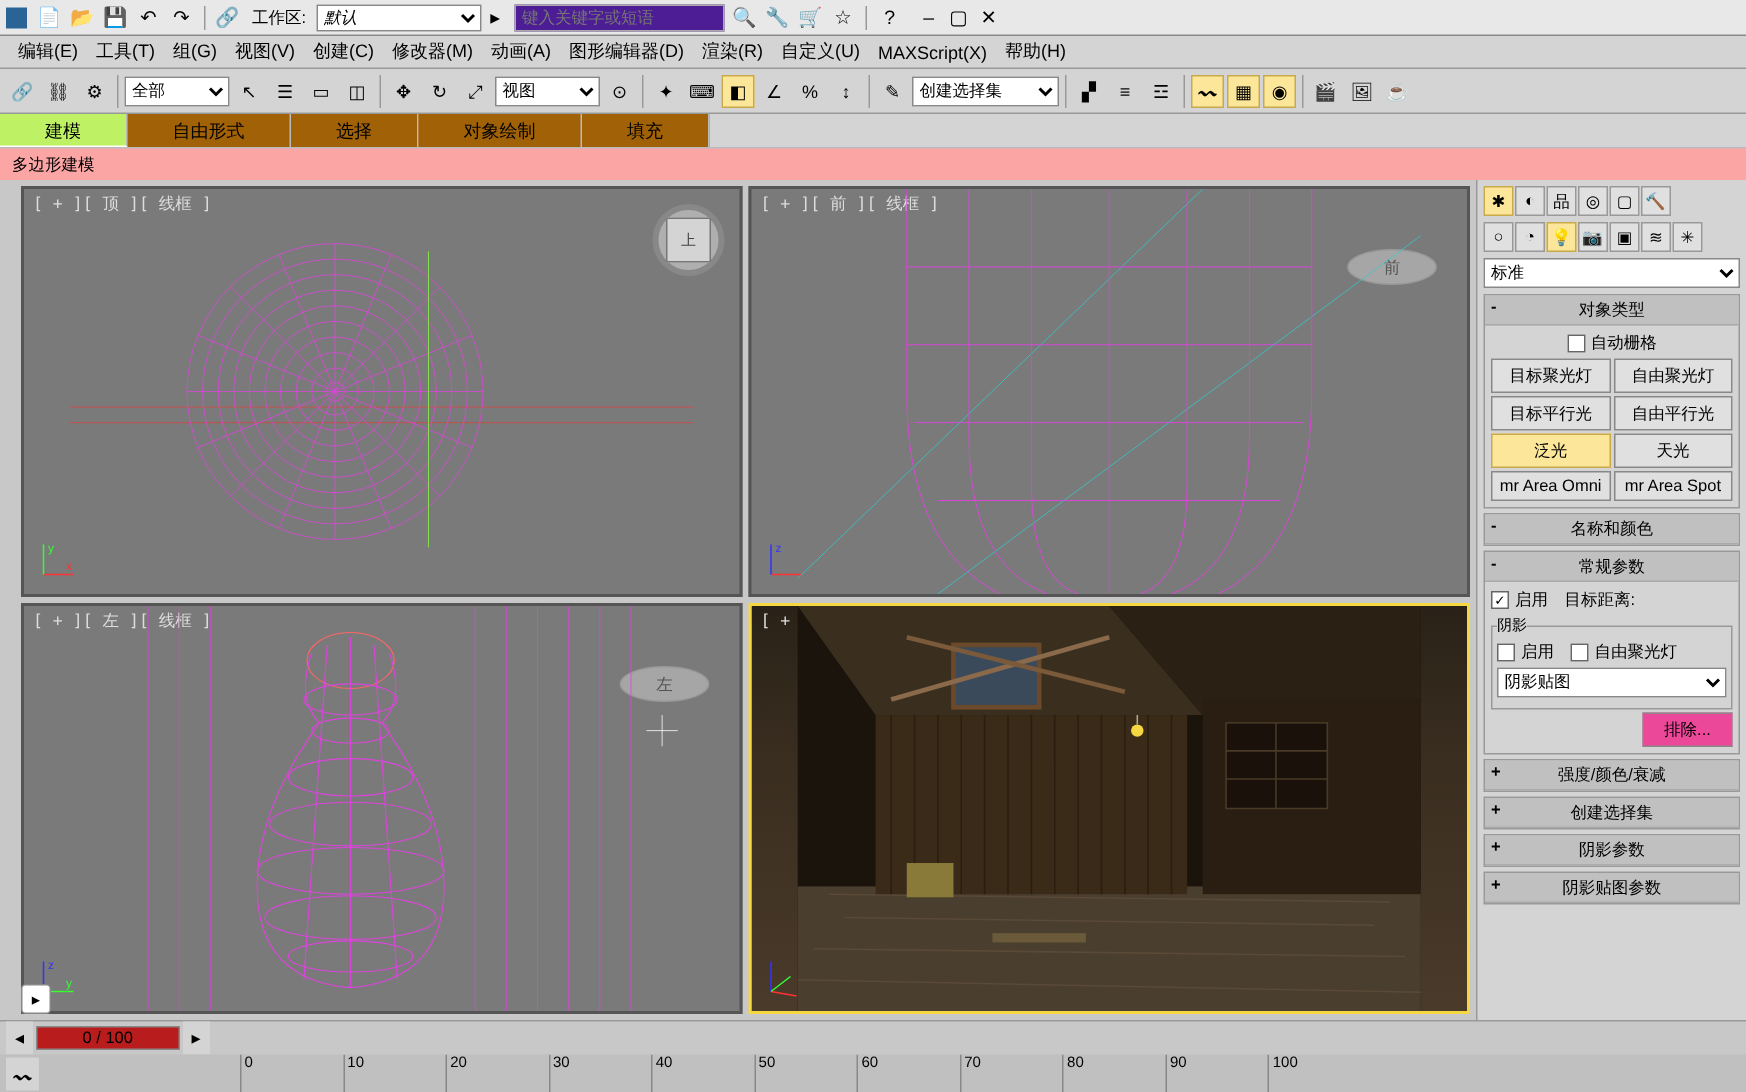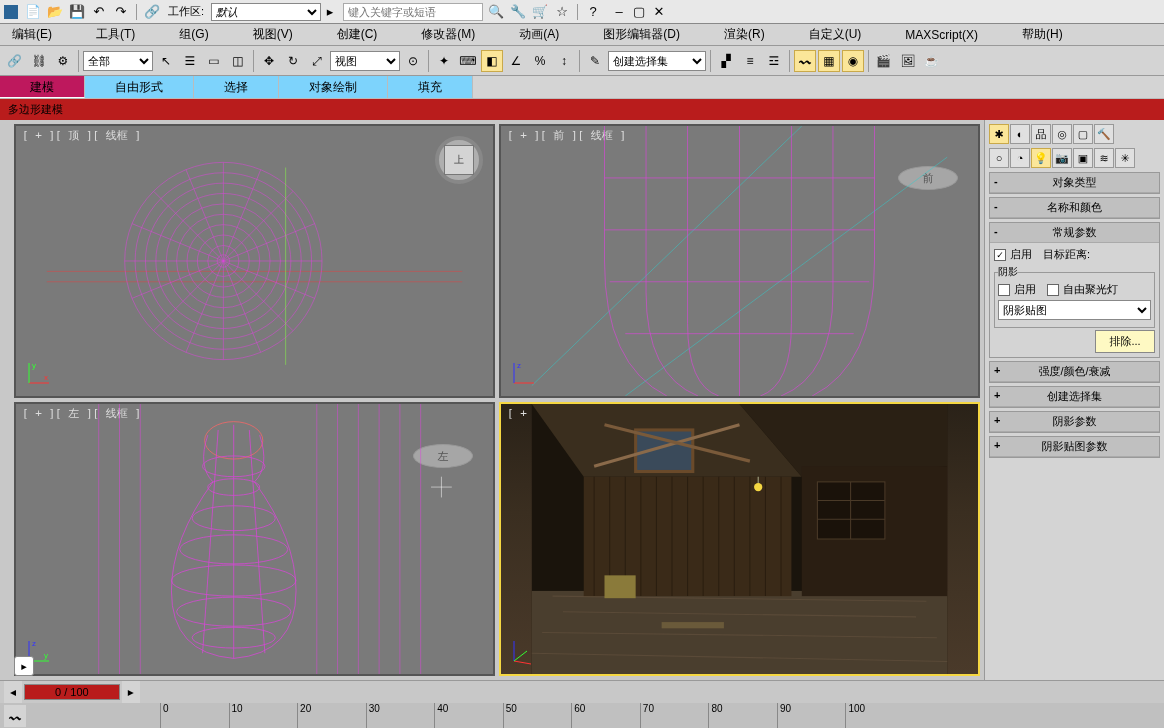--- a/index.html
+++ b/index.html
@@ -6,37 +6,37 @@
 body { background: #b0b0b0; width: 1164px; height: 728px; overflow: hidden; font-size: 11px; }
 .titlebar { height: 24px; background: #e8e8e8; display: flex; align-items: center; padding: 0 4px; border-bottom: 1px solid #888; }
 .app-icon { width: 14px; height: 14px; background: #2a6496; margin-right: 6px; }
 .titlebar-tools { display: flex; gap: 4px; align-items: center; }
 .tb-btn { width: 18px; height: 18px; display: flex; align-items: center; justify-content: center; cursor: pointer; font-size: 13px; }
 .tb-sep { width: 1px; height: 16px; background: #999; margin: 0 2px; }
 .workspace-label { font-size: 11px; margin: 0 3px; }
 .workspace-select { width: 110px; height: 18px; font-size: 11px; background: #fff; border: 1px solid #888; font-style: italic; }
 .title-center { flex: 1; text-align: center; font-size: 11px; }
 .search-area { display: flex; align-items: center; gap: 4px; }
-.search-input { width: 140px; height: 18px; font-size: 11px; color: #888; border: 1px solid #aaa; padding: 0 4px; background:#ffffff; }
+.search-input { width: 140px; height: 18px; font-size: 11px; color: #888; border: 1px solid #aaa; padding: 0 4px; background:#4c1d95; }
 .win-controls { display: flex; gap: 2px; margin-left: 8px; }
 
-.menubar { height: 22px; background: #d4d4d4; display: flex; align-items: center; padding: 0 8px; gap: 36px; border-bottom: 1px solid #999; }
+.menubar { height: 22px; background: #d4d4d4; display: flex; align-items: center; padding: 0 8px; gap: 4px; border-bottom: 1px solid #999; }
 .menu-item { font-size: 12px; cursor: pointer; padding: 2px 4px; }
 
 .toolbar { height: 30px; background: #d4d4d4; display: flex; align-items: center; padding: 0 4px; gap: 2px; border-bottom: 1px solid #999; }
 .tool-btn { width: 22px; height: 22px; background: #d4d4d4; border: 1px solid transparent; display: flex; align-items: center; justify-content: center; cursor: pointer; font-size: 12px; }
 .tool-btn.active { background: #fbe699; border-color: #c9a94a; }
 .tool-sep { width: 1px; height: 22px; background: #999; margin: 0 2px; }
 .tool-select { height: 20px; font-size: 11px; background: #fff; border: 1px solid #888; }
 
 .ribbon { height: 44px; background: #d4d4d4; border-bottom: 1px solid #999; }
 .ribbon-tabs { height: 22px; display: flex; gap: 0; }
-.ribbon-tab { padding: 3px 30px; font-size: 12px; cursor: pointer; border-right: 1px solid #bbb; background:#7dd3fc; }
-.ribbon-tab.active { background: #be185d; border-bottom: 1px solid #fff; }
-.ribbon-content { height: 22px; display: flex; align-items: center; padding: 0 8px; font-size: 11px; background:#b91c1c; border-top:1px solid #bbb; }
+.ribbon-tab { padding: 3px 30px; font-size: 12px; cursor: pointer; border-right: 1px solid #bbb; background:#a16207; }
+.ribbon-tab.active { background: #bef264; border-bottom: 1px solid #fff; }
+.ribbon-content { height: 22px; display: flex; align-items: center; padding: 0 8px; font-size: 11px; background:#fca5a5; border-top:1px solid #bbb; }
 
 .main-area { display: flex; height: 560px; }
 .left-gutter { width: 10px; background: #c8c8c8; }
 .viewports { flex: 1; display: grid; grid-template-columns: 1fr 1fr; grid-template-rows: 1fr 1fr; gap: 4px; padding: 4px; background: #c8c8c8; position: relative; }
 .viewport { background: #7a7a7a; border: 2px solid #555; position: relative; overflow: hidden; }
 .viewport.active { border-color: #f5d742; }
 .vp-label { position: absolute; top: 2px; left: 6px; color: #ddd; font-size: 11px; font-family: monospace; }
 .vp-cube { position: absolute; top: 10px; right: 10px; width: 48px; height: 48px; border: 4px solid #888; border-radius: 50%; display: flex; align-items: center; justify-content: center; background: rgba(210,210,210,0.6); }
 .vp-cube-inner { width: 30px; height: 30px; background: #d4d4d4; border: 1px solid #777; display: flex; align-items: center; justify-content: center; font-size: 10px; color: #444; }
 .vp-cube-flat { position:absolute; top:40px; right:20px; width:60px; height:24px; border:1px solid #999; border-radius:50%/50%; background:rgba(210,210,210,0.5); display:flex; align-items:center; justify-content:center; font-size:11px; color:#555; }
@@ -54,21 +54,21 @@
 .rollout-toggle { position: absolute; left: 4px; top: 2px; font-weight: bold; }
 .rollout-body { padding: 4px; }
 .param-row { display: flex; align-items: center; gap: 4px; margin-bottom: 3px; font-size: 11px; }
 .btn-grid { display: grid; grid-template-columns: 1fr 1fr; gap: 2px; }
 .grid-btn { padding: 3px 2px; font-size: 11px; text-align: center; border: 1px solid #888; background: #e0e0e0; cursor: pointer; }
 .grid-btn.sel { background: #fbe699; border-color: #c9a94a; }
 .name-input { flex: 1; height: 18px; font-size: 11px; border: 1px solid #888; padding: 0 3px; background:#fff; }
 .color-swatch { width: 20px; height: 18px; background: #5a4fd6; border: 1px solid #444; cursor: pointer; }
 .checkbox { width: 12px; height: 12px; border: 1px solid #666; background: #fff; display:inline-flex; align-items:center; justify-content:center; font-size:9px; }
 .checkbox.checked::before { content: "✓"; }
-.wide-btn { width: 100%; padding: 3px; font-size: 11px; text-align: center; border: 1px solid #888; background: #fef9c3; cursor: pointer; margin-top:2px; }
+.wide-btn { width: 100%; padding: 3px; font-size: 11px; text-align: center; border: 1px solid #888; background: #ec4899; cursor: pointer; margin-top:2px; }
 
 .timeline-area { height: 50px; background: #c8c8c8; border-top: 1px solid #999; display: flex; flex-direction: column; }
 .time-slider-row { height: 22px; display: flex; align-items: center; padding: 0 4px; gap:2px; }
 .slider-handle { background: #b91c1c; border: 1px solid #888; padding: 1px 30px; font-size: 11px; }
 .ruler-row { flex: 1; position: relative; background: #c0c0c0; overflow: hidden; }
 .ruler { position: absolute; left: 160px; right: 250px; height: 100%; display: flex; }
 .tick { flex: 1; border-left: 1px solid #888; font-size: 10px; padding-left: 2px; position: relative; }
 .vp-render { background: linear-gradient(180deg, #2a2218 0%, #3a2e20 40%, #4a3a2a 100%); }
 </style>
 </head>
@@ -343,23 +343,40 @@
     </div>
     <div class="rp-icon-row">
       <span class="rp-icon">○</span>
       <span class="rp-icon">◔</span>
       <span class="rp-icon active">💡</span>
       <span class="rp-icon">📷</span>
       <span class="rp-icon">▣</span>
       <span class="rp-icon">≋</span>
       <span class="rp-icon">✳</span>
     </div>
+    <select class="rp-select"><option>标准</option></select>
 
     <div class="rollout">
       <div class="rollout-hdr"><span class="rollout-toggle">-</span><span>对象类型</span></div>
+      <div class="rollout-body">
+        <div class="param-row" style="justify-content:center">
+            <span class="checkbox"></span>
+            <span>自动栅格</span>
+          </div>
+        <div class="btn-grid">
+          <div class="grid-btn">目标聚光灯</div>
+          <div class="grid-btn">自由聚光灯</div>
+          <div class="grid-btn">目标平行光</div>
+          <div class="grid-btn">自由平行光</div>
+          <div class="grid-btn sel">泛光</div>
+          <div class="grid-btn">天光</div>
+          <div class="grid-btn">mr Area Omni</div>
+          <div class="grid-btn">mr Area Spot</div>
+        </div>
+      </div>
     </div>
 
     <div class="rollout">
       <div class="rollout-hdr"><span class="rollout-toggle">-</span><span>名称和颜色</span></div>
     </div>
 
     <div class="rollout">
       <div class="rollout-hdr"><span class="rollout-toggle">-</span><span>常规参数</span></div>
       <div class="rollout-body">
         <div class="param-row"><span class="checkbox checked"></span><span>启用</span>&nbsp;<span>目标距离:</span></div>

